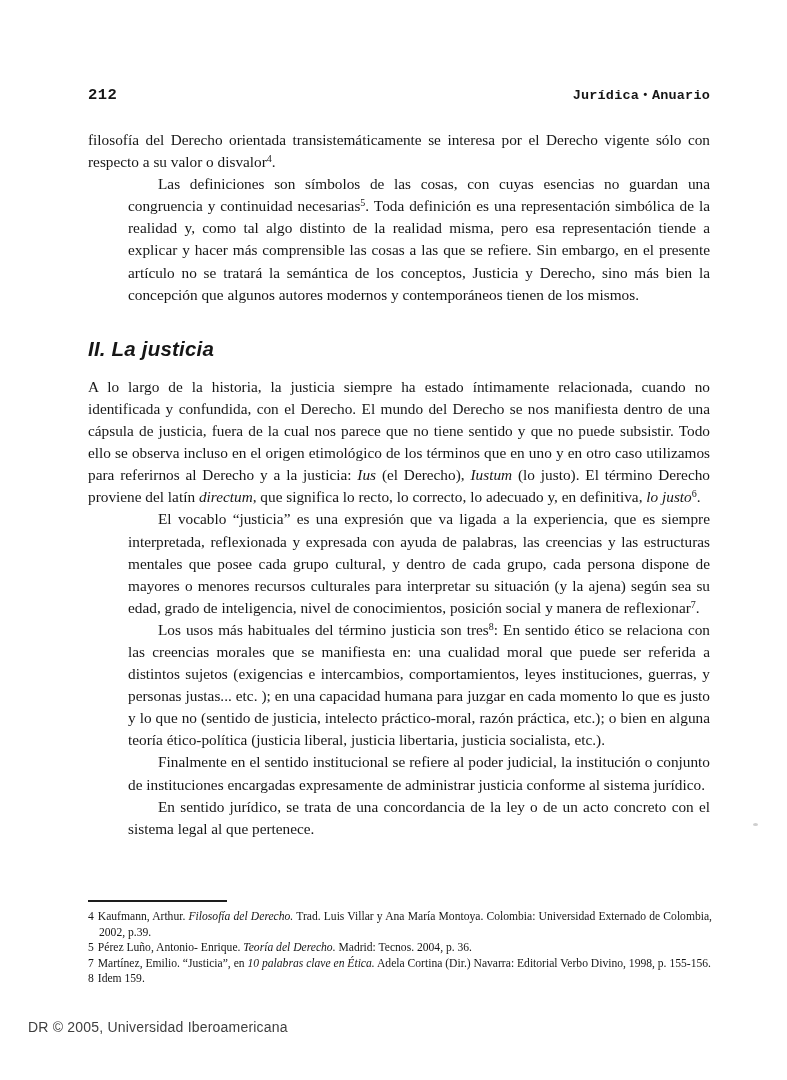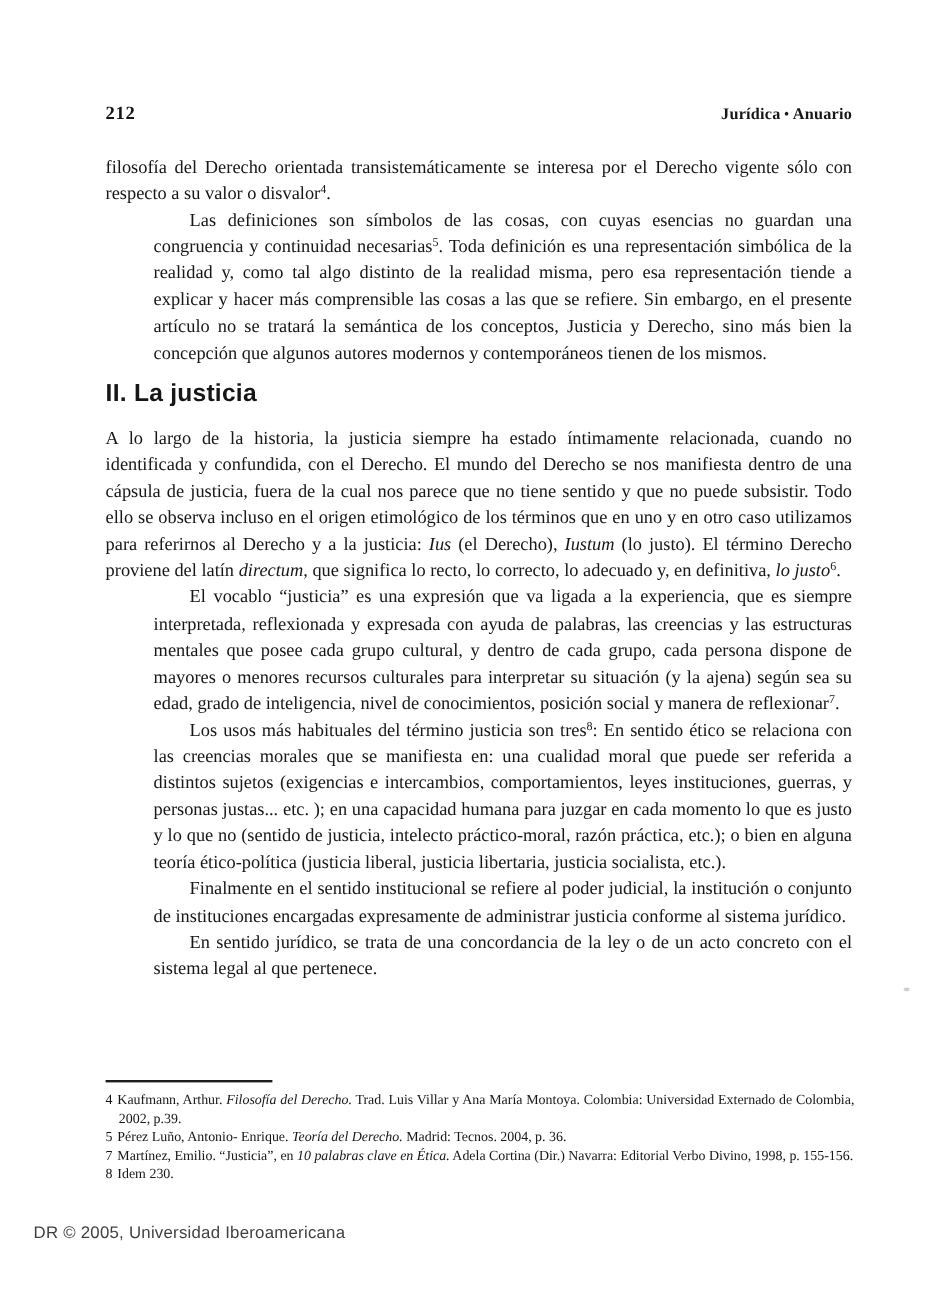--- a/index.html
+++ b/index.html
@@ -17,21 +17,21 @@
     position:relative;
     width:787px;height:1080px;
     background:var(--paper);
     color:var(--ink);
     overflow:hidden;
   }
   
   .page-header{
     position:absolute;top:86px;left:88px;width:622px;
     display:flex;justify-content:space-between;align-items:baseline;
-    font-family:Liberation Serif, serif;
+    font-family:Liberation Mono, monospace;
     font-weight:bold;
   }
   .page-number{font-size:15.5px;letter-spacing:.5px;}
   .running-head{font-size:13.5px;letter-spacing:.2px;}
   .running-head .dot{
     display:inline-block;
     margin:0 3px;
     font-size:11px;
     transform:translateY(-1px);
   }
@@ -42,21 +42,22 @@
     text-align:justify;
   }
   .para{margin:0;}
   .para.indent{text-indent:30px;margin-left:40px;}
   .section-heading{
     font-family:"Liberation Sans",sans-serif;
     font-size:20.5px;
     font-weight:bold;
     letter-spacing:.2px;
     text-align:left;
-    margin:11px 0 16px 0;
+    margin:32px 0 16px 0;
+    font-style:italic;
   }
   .it{font-style:italic;}
   .sup{
     font-size:10px;
     position:relative;top:-5px;
     line-height:0;
     letter-spacing:0;
   }
   
   .footnotes{
@@ -108,20 +109,20 @@
     <p class="para indent"><span>Los usos más habituales del término justicia son tres</span><span class="sup">8</span><span>: En sentido ético se relaciona con las creencias morales que se manifiesta en: una cualidad moral que puede ser referida a distintos sujetos (exigencias e intercambios, comportamientos, leyes instituciones, guerras, y personas justas... etc. ); en una capacidad humana para juzgar en cada momento lo que es justo y lo que no (sentido de justicia, intelecto práctico-moral, razón práctica, etc.); o bien en alguna teoría ético-política (justicia liberal, justicia libertaria, justicia socialista, etc.).</span></p>
     <p class="para indent"><span>Finalmente en el sentido institucional se refiere al poder judicial, la institución o conjunto de instituciones encargadas expresamente de administrar justicia conforme al sistema jurídico.</span></p>
     <p class="para indent"><span>En sentido jurídico, se trata de una concordancia de la ley o de un acto concreto con el sistema legal al que pertenece.</span></p>
   </main>
 
   <footer class="footnotes">
     <div class="fn-rule"></div>
     <p class="fn"><span class="fn-num">4</span><span><span>Kaufmann, Arthur. </span><span class="it">Filosofía del Derecho.</span><span> Trad. Luis Villar y Ana María Montoya. Colombia: Universidad Externado de Colombia, 2002, p.39.</span></span></p>
     <p class="fn"><span class="fn-num">5</span><span><span>Pérez Luño, Antonio- Enrique. </span><span class="it">Teoría del Derecho.</span><span> Madrid: Tecnos. 2004, p. 36.</span></span></p>
     <p class="fn"><span class="fn-num">7</span><span><span>Martínez, Emilio. “Justicia”, en </span><span class="it">10 palabras clave en Ética.</span><span> Adela Cortina (Dir.) Navarra: Editorial Verbo Divino, 1998, p. 155-156.</span></span></p>
-    <p class="fn"><span class="fn-num">8</span><span><span>Idem 230.</span></span></p>
+    <p class="fn"><span class="fn-num">8</span><span><span>Idem 159.</span></span></p>
   </footer>
 
   <div class="copyright">DR © 2005, Universidad Iberoamericana</div>
 
   <span class="scan-speck"></span>
 
 </div>
 
 </body></html>

